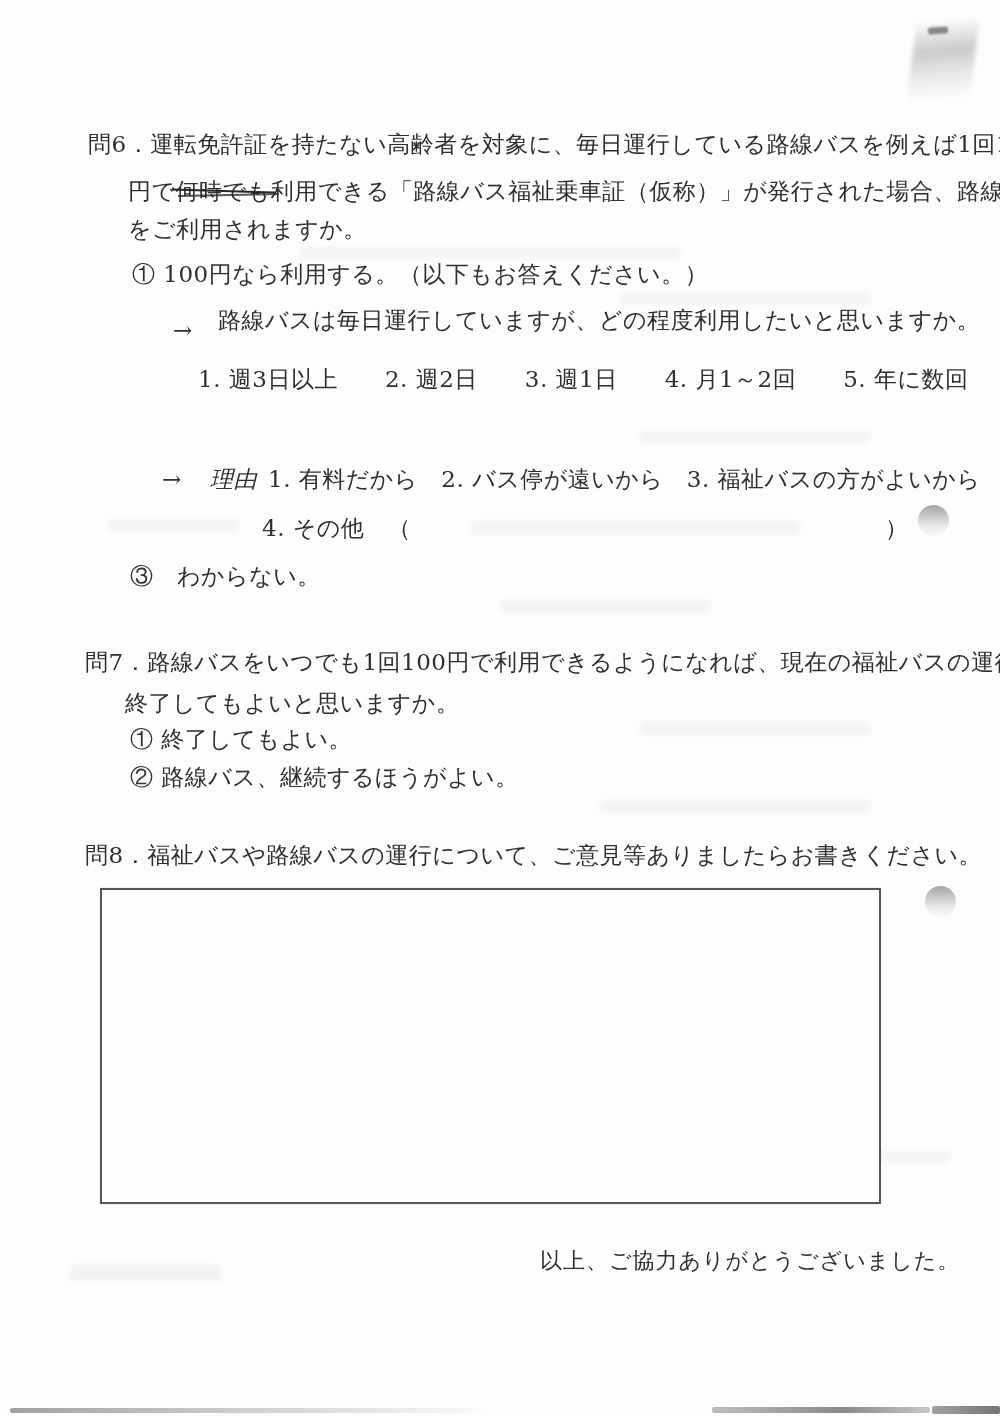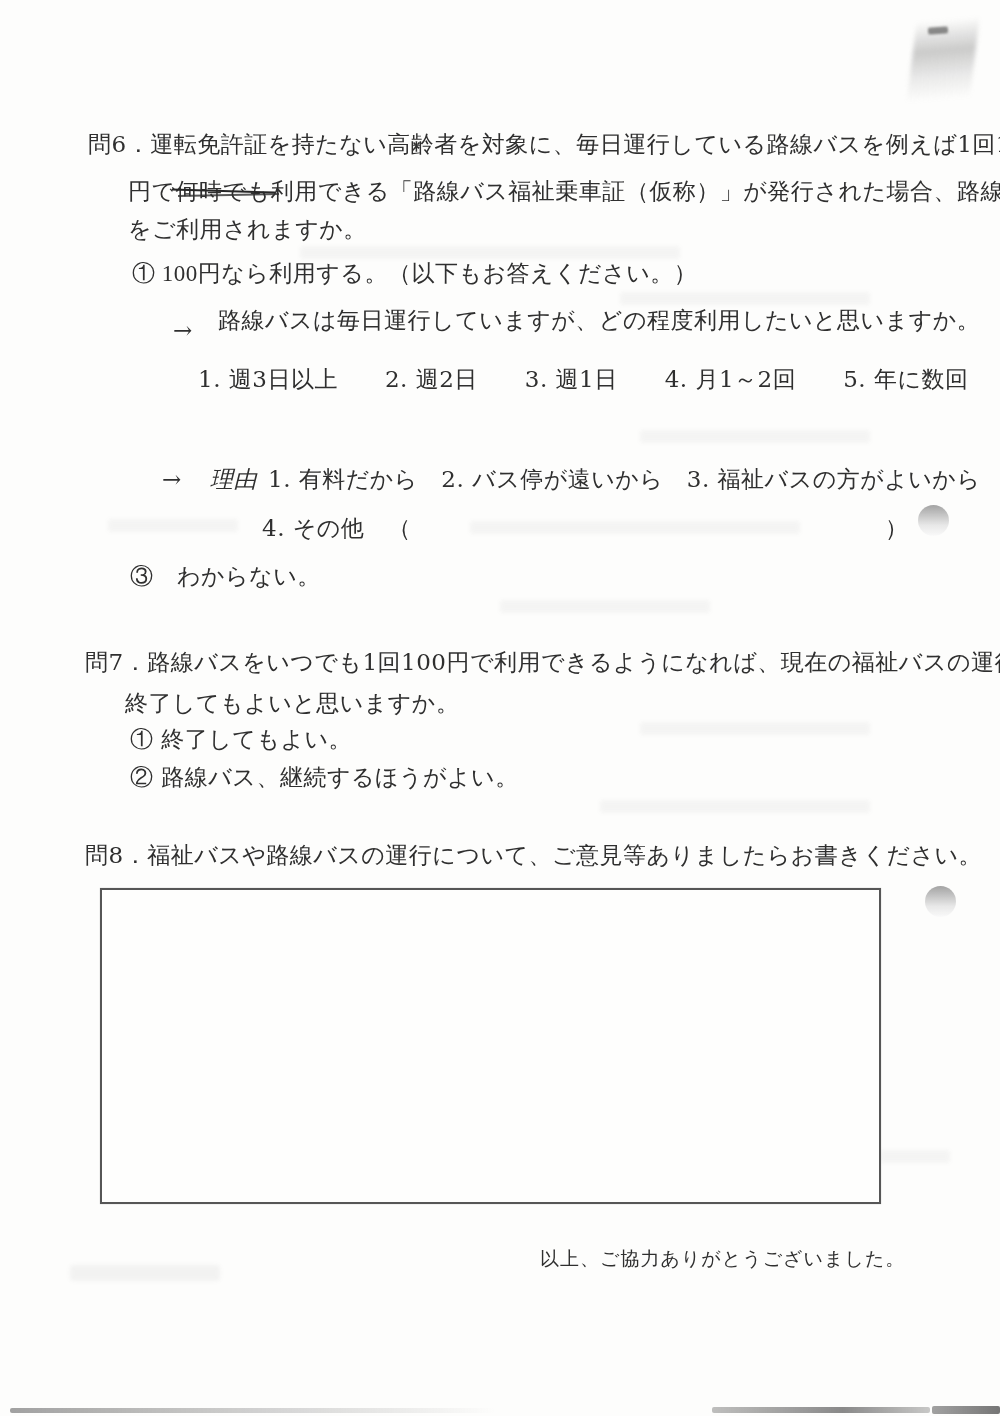--- a/index.html
+++ b/index.html
@@ -16,21 +16,21 @@
     color: #2e2e2e;
   }
   .line {
     position: absolute;
     white-space: nowrap;
     font-size: 23px;
     line-height: 1.15;
     letter-spacing: 0.5px;
     color: #2f2f2f;
   }
-  .closing { font-size: 19px; letter-spacing: 1px; }
+  .closing { font-size: 22px; letter-spacing: 1px; }
   
   .strike { position: relative; display: inline-block; }
   .strike::before {
     content: ""; position: absolute;
     left: -4px; right: -4px; top: 46%; height: 2px;
     background: #262626; transform: rotate(1.8deg);
   }
   .strike::after {
     content: ""; position: absolute;
     left: 2px; right: -8px; top: 62%; height: 2px;
@@ -109,21 +109,21 @@
   <div class="ghost" style="left:70px; top:1265px; width:150px; height:16px; opacity:0.09;"></div>
 
   <div class="line" style="left:88px; top:131px;">問6．運転免許証を持たない高齢者を対象に、毎日運行している路線バスを例えば1回100</div>
 
   <div class="line" style="left:128px; top:178px;">
     <span>円で</span><span class="strike">何時でも</span><span>利用できる「路線バス福祉乗車証（仮称）」が発行された場合、路線バス</span>
   </div>
 
   <div class="line" style="left:128px; top:216px;">をご利用されますか。</div>
 
-  <div class="line" style="left:132px; top:261px;font-family:Liberation Serif, serif;">① 100円なら利用する。（以下もお答えください。）</div>
+  <div class="line" style="left:132px; top:261px;">① 100円なら利用する。（以下もお答えください。）</div>
 
   <div class="line" style="left:173px; top:317px;">→</div>
   <div class="line" style="left:218px; top:307px;">路線バスは毎日運行していますが、どの程度利用したいと思いますか。</div>
 
   <div class="line" style="left:198px; top:366px;">1. 週3日以上　　2. 週2日　　3. 週1日　　4. 月1～2回　　5. 年に数回</div>
 
 
   <div class="line" style="left:162px; top:466px;">→</div>
   <div class="line" style="left:210px; top:466px;font-style:italic;">理由</div>
   <div class="line" style="left:268px; top:466px;">1. 有料だから　2. バス停が遠いから　3. 福祉バスの方がよいから</div>

